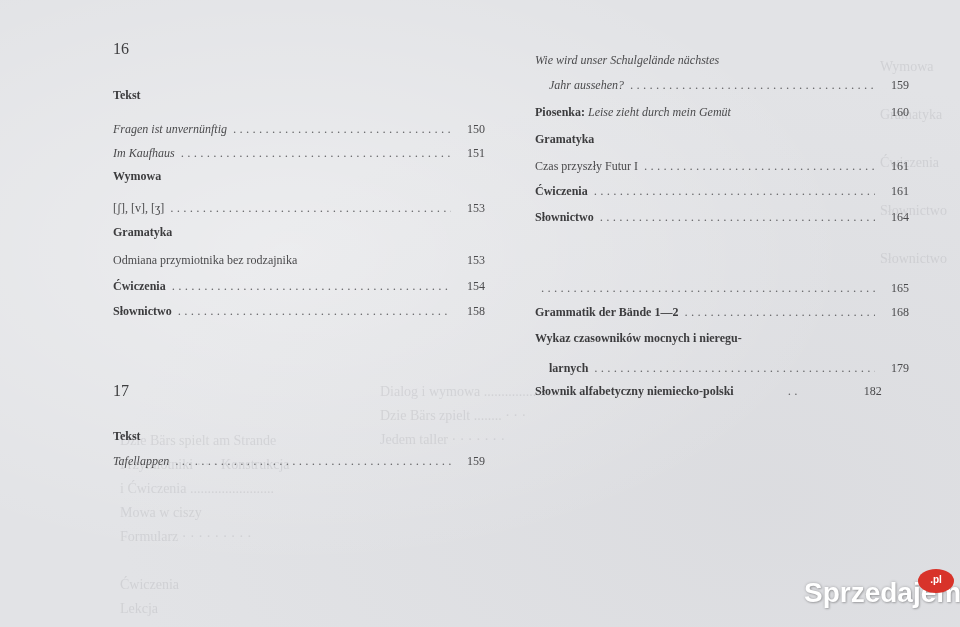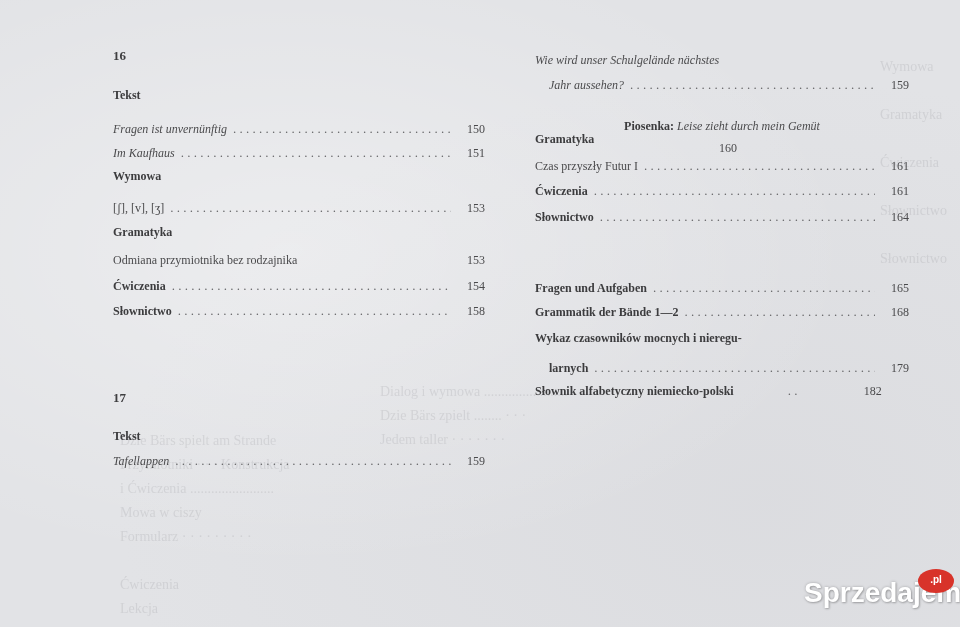--- a/index.html
+++ b/index.html
@@ -34,24 +34,23 @@
     }
     .col {
       position: absolute;
       top: 0;
     }
     .col-left { left: 113px; width: 372px; }
     .col-right { left: 535px; width: 374px; }
 
     .chapter-num {
       position: absolute;
-      font-weight: bold;
-      font-size: 13px;
+      font-weight: normal;
+      font-size: 16px;
       color: #3e3e40;
-      margin-top: 8px;
     }
     .line {
       position: absolute;
       left: 0;
       right: 0;
       height: 22px;
       font-size: 12px;
       line-height: 22px;
       display: flex;
       align-items: center;
@@ -175,21 +174,21 @@
 
   <div class="col col-right">
     <div class="line entry no-dots" style="top:49px;">
       <span class="title italic">Wie wird unser Schulgelände nächstes</span>
     </div>
     <div class="line entry" style="top:74px; left:14px;">
       <span class="title italic">Jahr aussehen?</span>
       <span class="dots"></span>
       <span class="page-no">159</span>
     </div>
-    <div class="line entry no-dots" style="top:115px;flex-direction:column;">
+    <div class="line entry no-dots" style="top:101px;">
       <span class="title">
         <span class="label-bold">Piosenka:</span>
         <span class="label-italic">Leise zieht durch mein Gemüt</span>
       </span>
       <span class="dots"></span>
       <span class="page-no">160</span>
     </div>
     <div class="line heading" style="top:128px;">Gramatyka</div>
     <div class="line entry" style="top:155px;">
       <span class="title">Czas przyszły Futur I</span>
@@ -201,21 +200,20 @@
       <span class="dots"></span>
       <span class="page-no">161</span>
     </div>
     <div class="line entry" style="top:206px;">
       <span class="title bold">Słownictwo</span>
       <span class="dots"></span>
       <span class="page-no">164</span>
     </div>
 
     <div class="line entry" style="top:277px;">
-      <span class="title bold">Fragen und Aufgaben</span>
       <span class="dots"></span>
       <span class="page-no">165</span>
     </div>
     <div class="line entry" style="top:301px;">
       <span class="title bold">Grammatik der Bände 1—2</span>
       <span class="dots"></span>
       <span class="page-no">168</span>
     </div>
     <div class="line entry no-dots" style="top:327px;">
       <span class="title bold">Wykaz czasowników mocnych i nieregu-</span>

